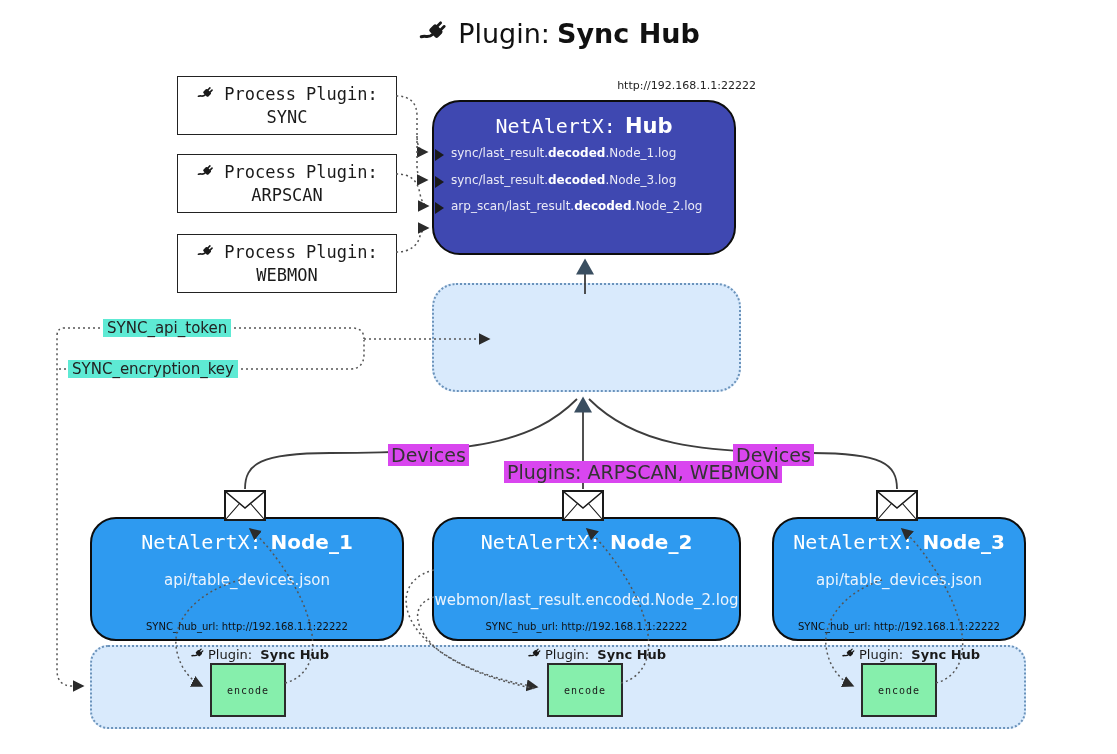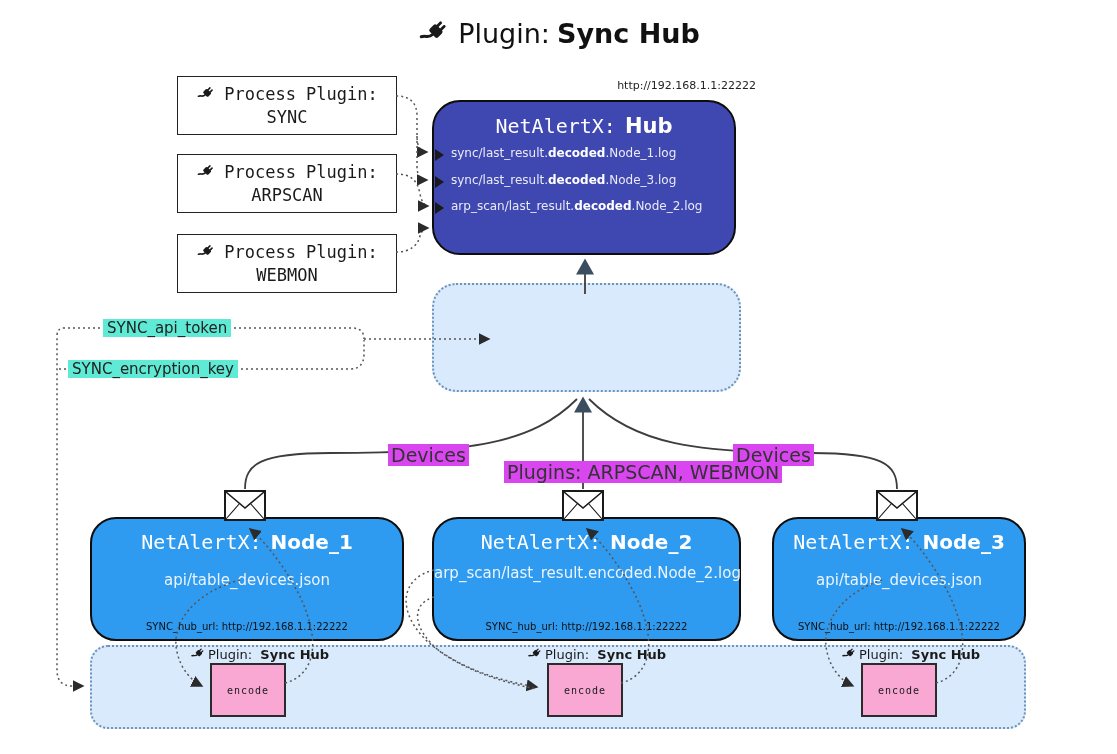--- a/index.html
+++ b/index.html
@@ -58,21 +58,21 @@
   .nfile{position:absolute;left:0;width:100%;text-align:center;font-size:15px;color:var(--node_text);white-space:nowrap;}
   .nurl{position:absolute;bottom:7px;left:0;width:100%;text-align:center;font-size:10px;color:#101010;}
 
   
   .env-wrap{position:absolute;width:42px;height:31px;z-index:7;}
 
   
   .encode-panel{left:90px;top:645px;width:932px;height:80px;border-radius:18px;}
   .egroup-label{position:absolute;top:646px;display:flex;align-items:center;gap:2px;font-size:13px;z-index:6;}
   .egroup-label b{font-weight:700;}
-  .encode-box{position:absolute;top:663px;width:72px;height:50px;background:#f9a8d4;border:2px solid #2b2b2b;
+  .encode-box{position:absolute;top:663px;width:72px;height:50px;background:#86efac;border:2px solid #2b2b2b;
               display:flex;align-items:center;justify-content:center;font-size:10px;letter-spacing:1px;z-index:3;}
 
   svg.overlay{position:absolute;left:0;top:0;z-index:5;pointer-events:none;}
 </style>
 </head>
 <body>
 
 <div class="stage">
 
   <div class="title">
@@ -157,21 +157,21 @@
       <span class="nm">Node_1</span>
     </div>
     <div class="nfile" style="top:52px">api/table_devices.json</div>
     <div class="nurl">SYNC_hub_url: http://192.168.1.1:22222</div>
   </div>
   <div class="node" style="left:432px;width:305px">
     <div class="node-title">
       <span class="app mono">NetAlertX:</span>
       <span class="nm">Node_2</span>
     </div>
-    <div class="nfile" style="top:45px">arp_scan/last_result.encoded.Node_2.log</div>
+    <div class="nfile" style="top:72px">webmon/last_result.encoded.Node_2.log</div>
     <div class="nurl">SYNC_hub_url: http://192.168.1.1:22222</div>
   </div>
   <div class="node" style="left:772px;width:250px">
     <div class="node-title">
       <span class="app mono">NetAlertX:</span>
       <span class="nm">Node_3</span>
     </div>
     <div class="nfile" style="top:52px">api/table_devices.json</div>
     <div class="nurl">SYNC_hub_url: http://192.168.1.1:22222</div>
   </div>

